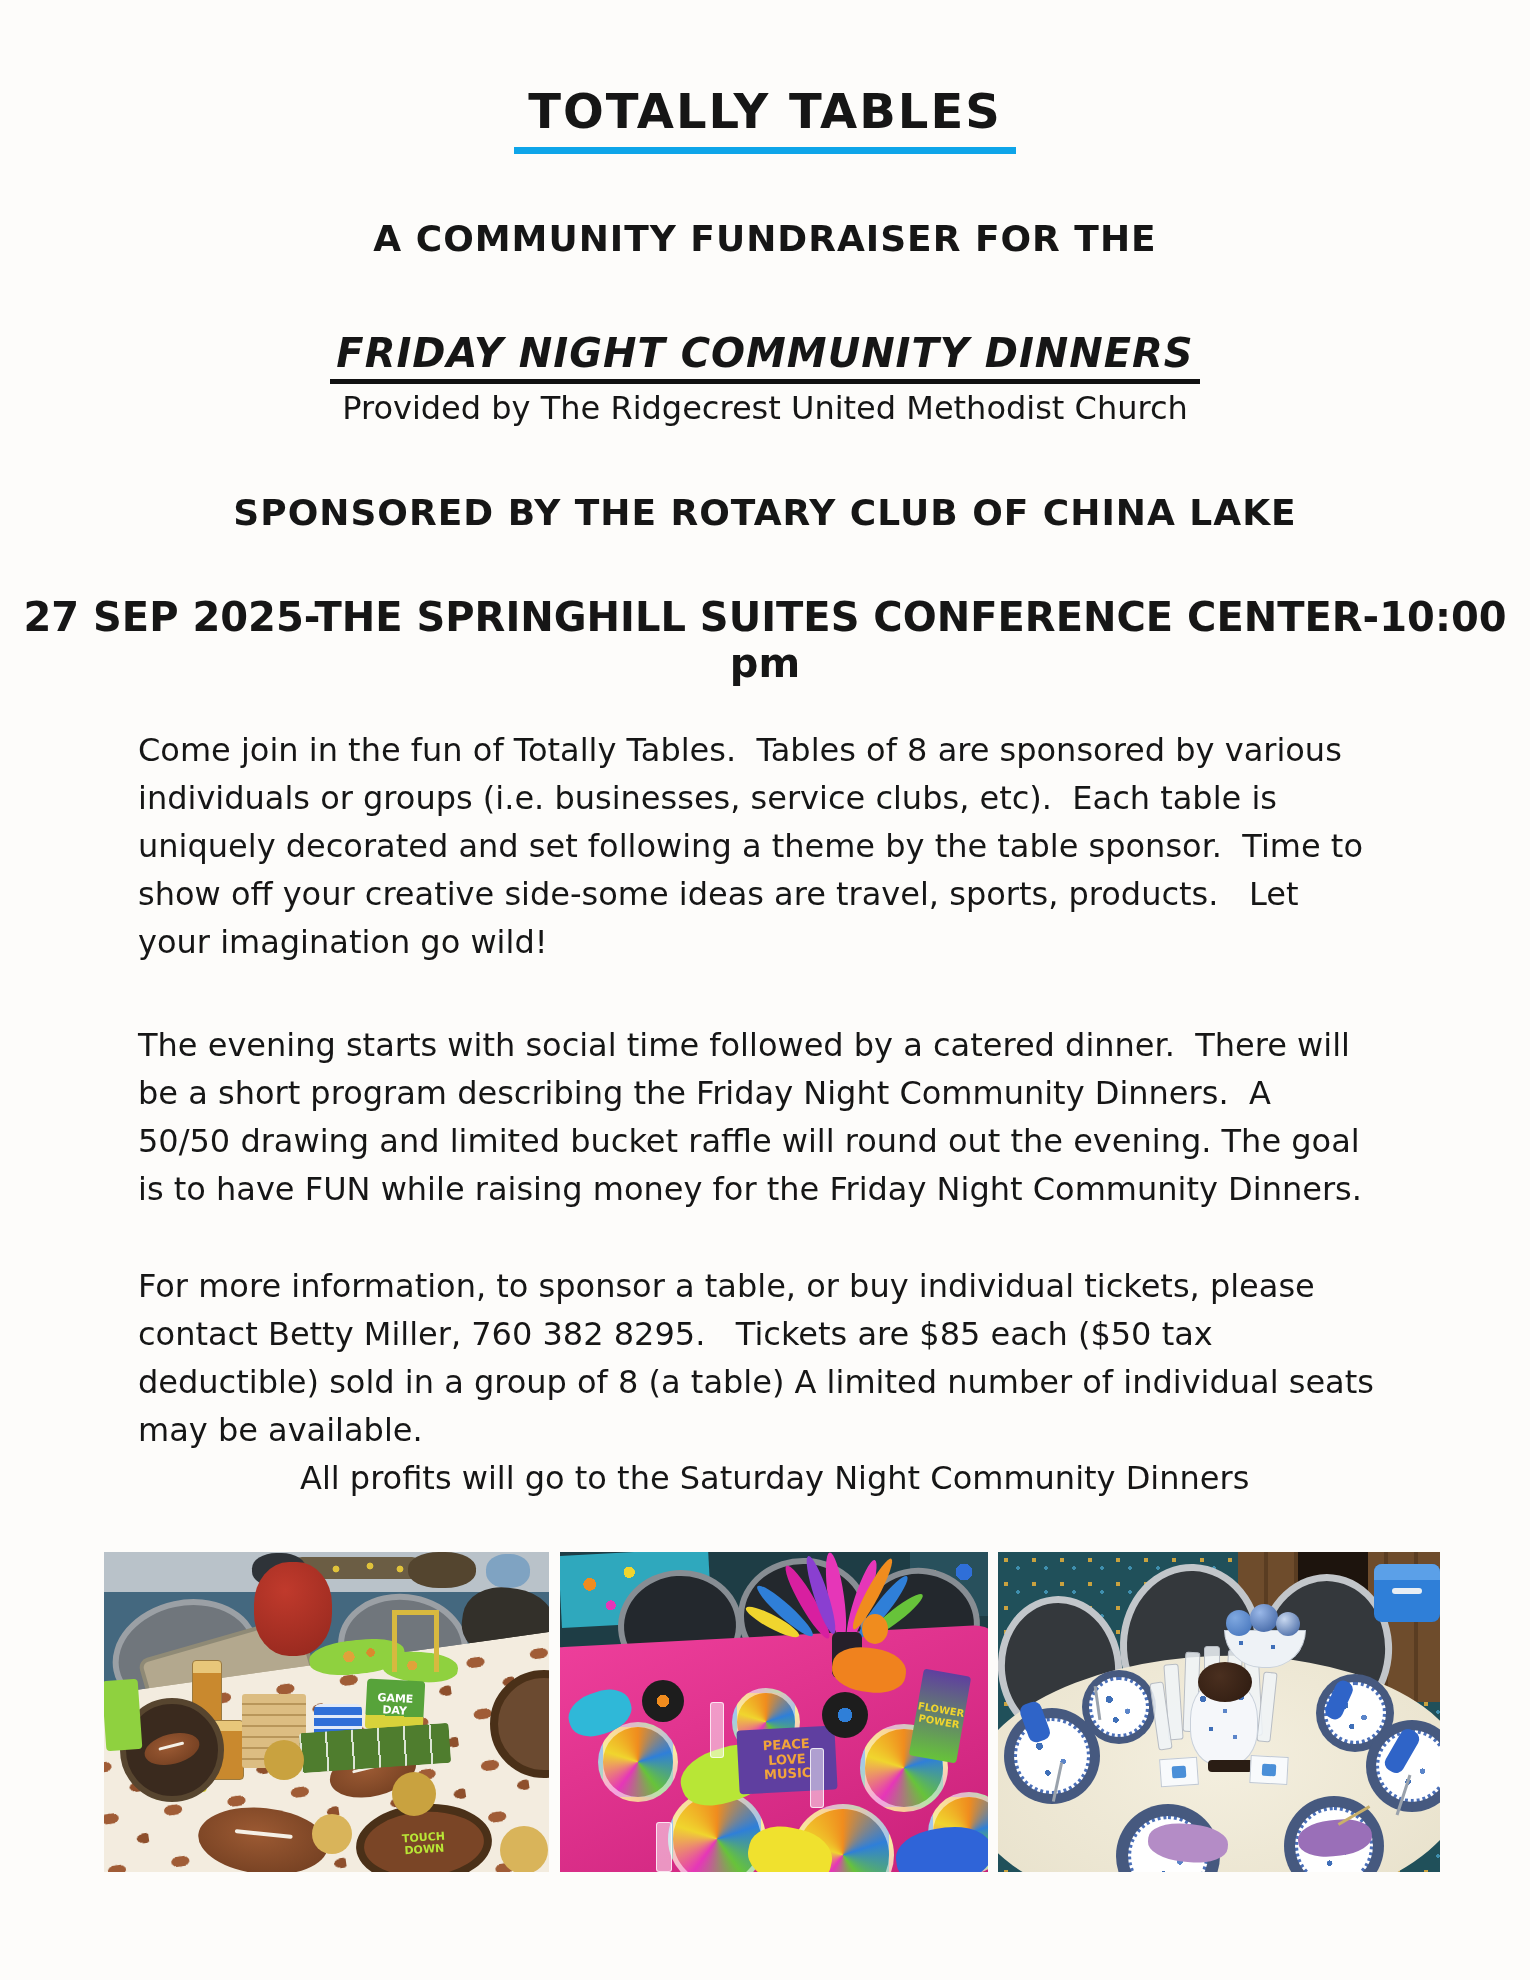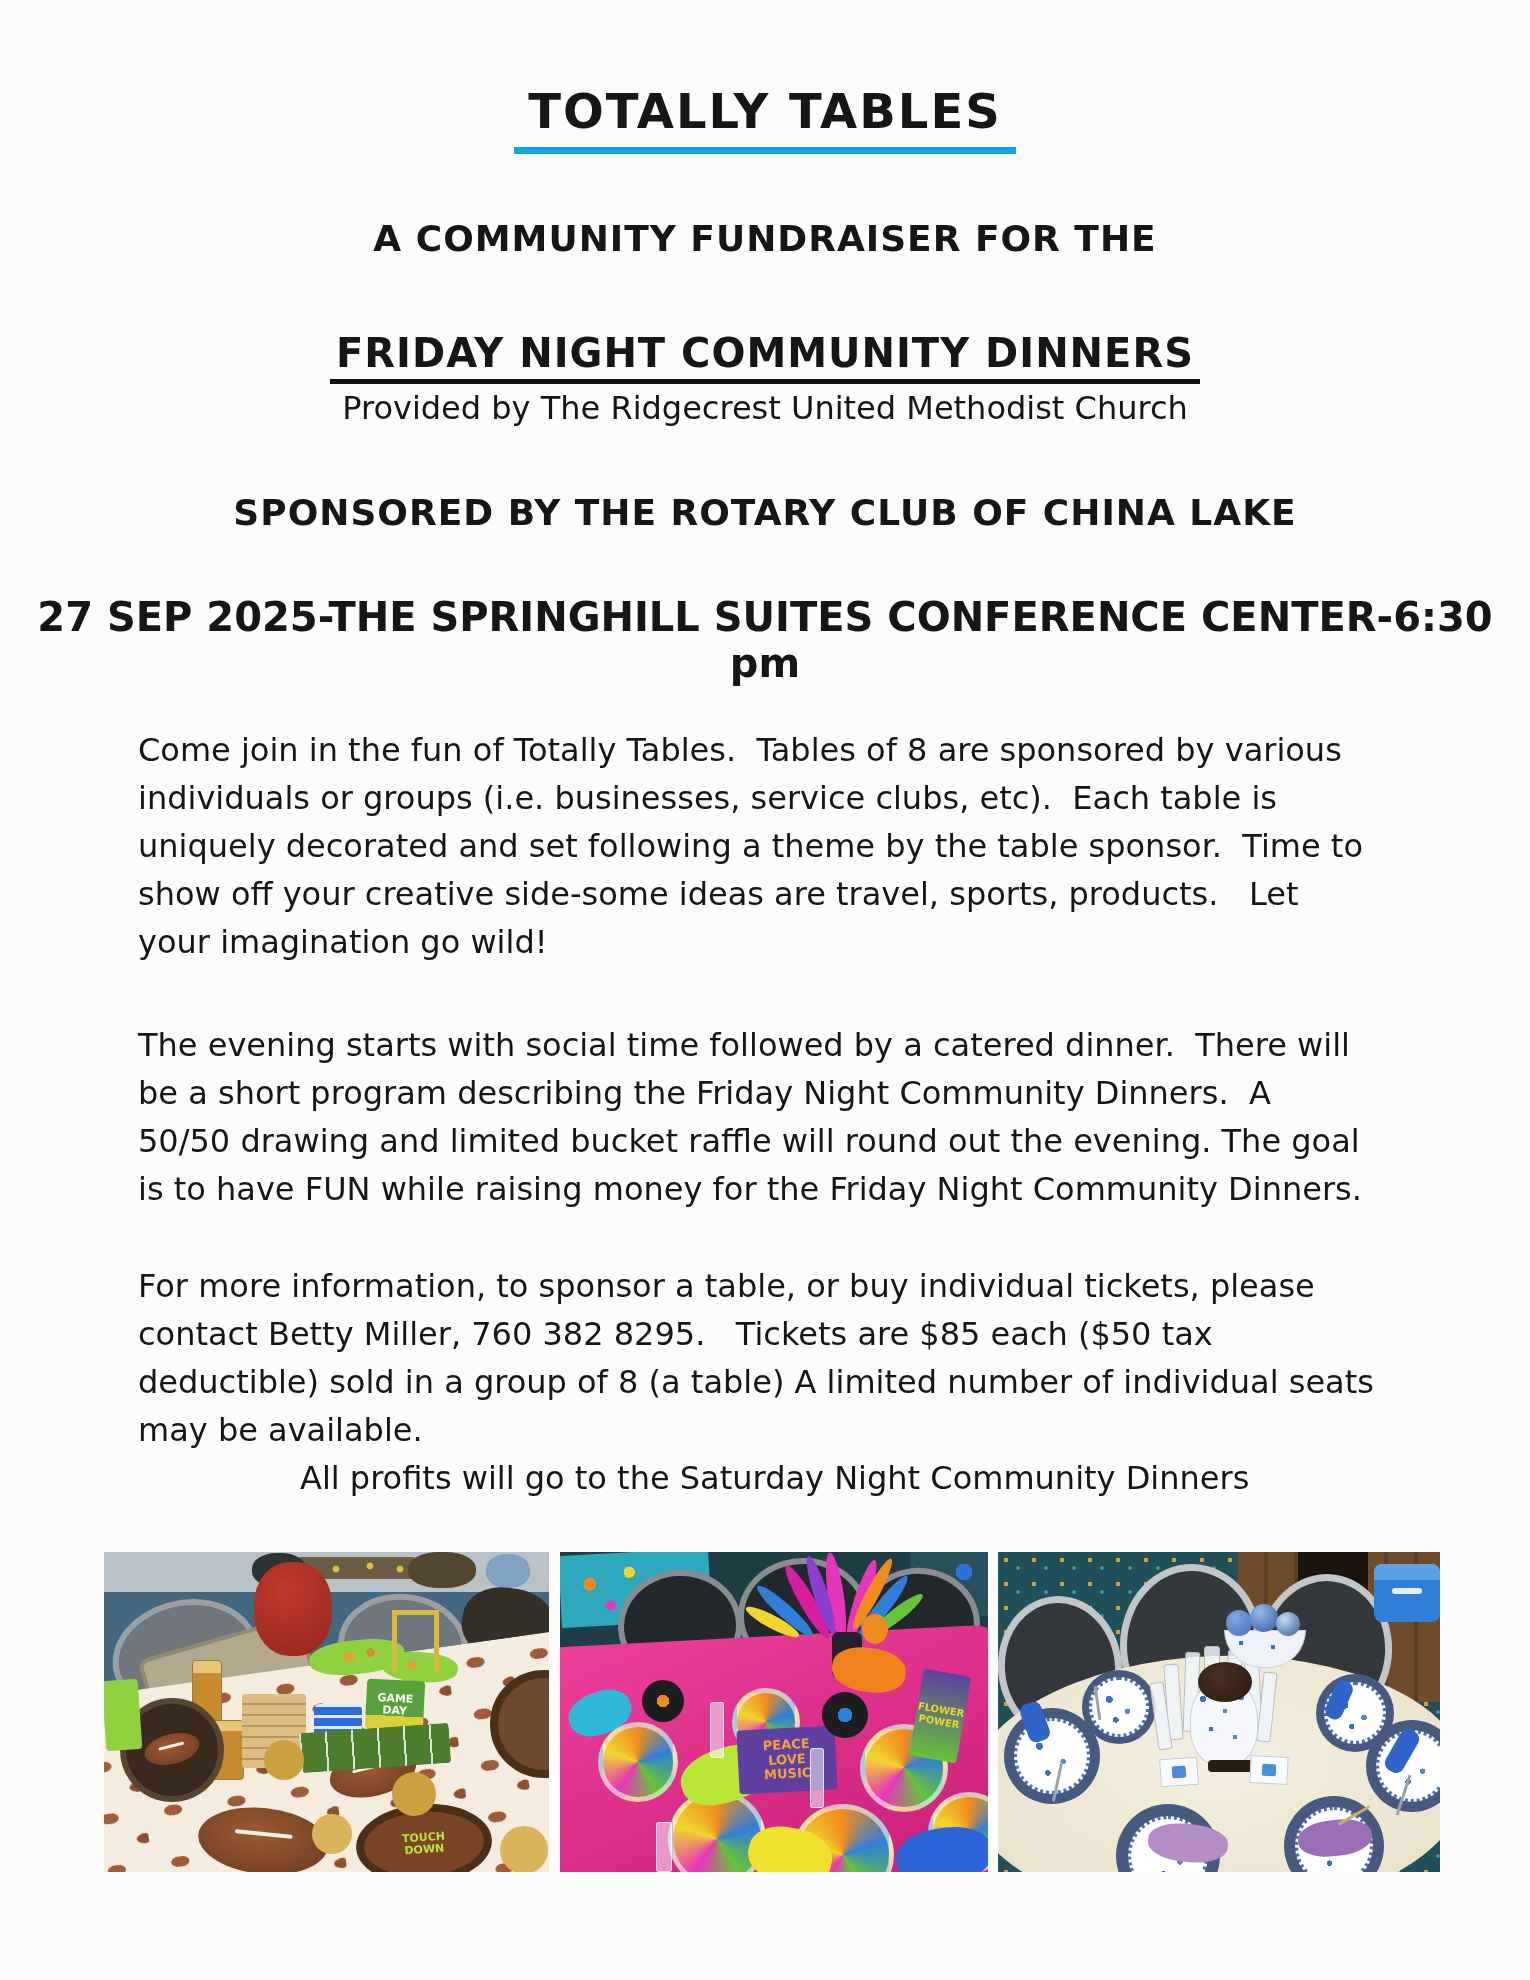--- a/index.html
+++ b/index.html
@@ -3,21 +3,21 @@
 <meta charset="utf-8">
 <style>
   html,body{margin:0;padding:0;background:#e8e8e8;}
   .page{position:relative;width:1530px;height:1980px;background:#fdfcfa;margin:0 auto;
         font-family:"DejaVu Sans","Liberation Sans",sans-serif;color:#161616;overflow:hidden;}
   .cline{position:absolute;left:0;width:100%;text-align:center;line-height:1.15;white-space:pre-wrap;}
   .title{top:84px;font-size:48px;font-weight:bold;letter-spacing:2px;}
   .title span{display:inline-block;border-bottom:7px solid #0ea5e9;padding:0 14px 8px 14px;}
   .subtitle{top:218px;font-size:36px;font-weight:bold;letter-spacing:1px;}
   .beneficiary{top:330px;font-size:40px;font-weight:bold;letter-spacing:1px;}
-  .beneficiary span{display:inline-block;border-bottom:5px solid #111;padding:0 6px 3px 6px;}
+  .beneficiary span{display:inline-block;border-bottom:5px solid #111;padding:0 6px 3px 6px;font-style:italic;}
   .provided{top:390px;font-size:32px;}
   .sponsor{top:492px;font-size:36px;font-weight:bold;letter-spacing:1px;}
   .eventline{top:594px;font-size:40px;font-weight:bold;}
   .para{position:absolute;left:138px;width:1372px;font-size:32px;line-height:48px;white-space:pre-wrap;}
   .p1{top:726px;} .p2{top:1021px;} .p3{top:1262px;}
   .footerline{position:absolute;left:300px;top:1456px;font-size:32px;line-height:44px;white-space:pre-wrap;}
   .photo{position:absolute;top:1552px;height:320px;overflow:hidden;background:#777;}
   .ph1{left:104px;width:445px;} .ph2{left:560px;width:428px;} .ph3{left:998px;width:442px;}
   .abs{position:absolute;}
   .chairgrey{border:6px solid #9ba0a5;background:#70767c;border-radius:50%;}
@@ -41,21 +41,21 @@
 </head>
 <body>
 
 <div class="page">
 
   <div class="cline title"><span>TOTALLY TABLES</span></div>
   <div class="cline subtitle">A COMMUNITY FUNDRAISER FOR THE</div>
   <div class="cline beneficiary"><span>FRIDAY NIGHT COMMUNITY DINNERS</span></div>
   <div class="cline sponsor">SPONSORED BY THE ROTARY CLUB OF CHINA LAKE</div>
   <div class="cline provided">Provided by The Ridgecrest United Methodist Church</div>
-  <div class="cline eventline">27 SEP 2025-THE SPRINGHILL SUITES CONFERENCE CENTER-6:30 pm</div>
+  <div class="cline eventline">27 SEP 2025-THE SPRINGHILL SUITES CONFERENCE CENTER-10:00 pm</div>
 
   <div class="para p1">Come join in the fun of Totally Tables.  Tables of 8 are sponsored by various
 individuals or groups (i.e. businesses, service clubs, etc).  Each table is
 uniquely decorated and set following a theme by the table sponsor.  Time to
 show off your creative side-some ideas are travel, sports, products.   Let
 your imagination go wild!</div>
   <div class="para p2">The evening starts with social time followed by a catered dinner.  There will
 be a short program describing the Friday Night Community Dinners.  A
 50/50 drawing and limited bucket raffle will round out the evening. The goal
 is to have FUN while raising money for the Friday Night Community Dinners.</div>

